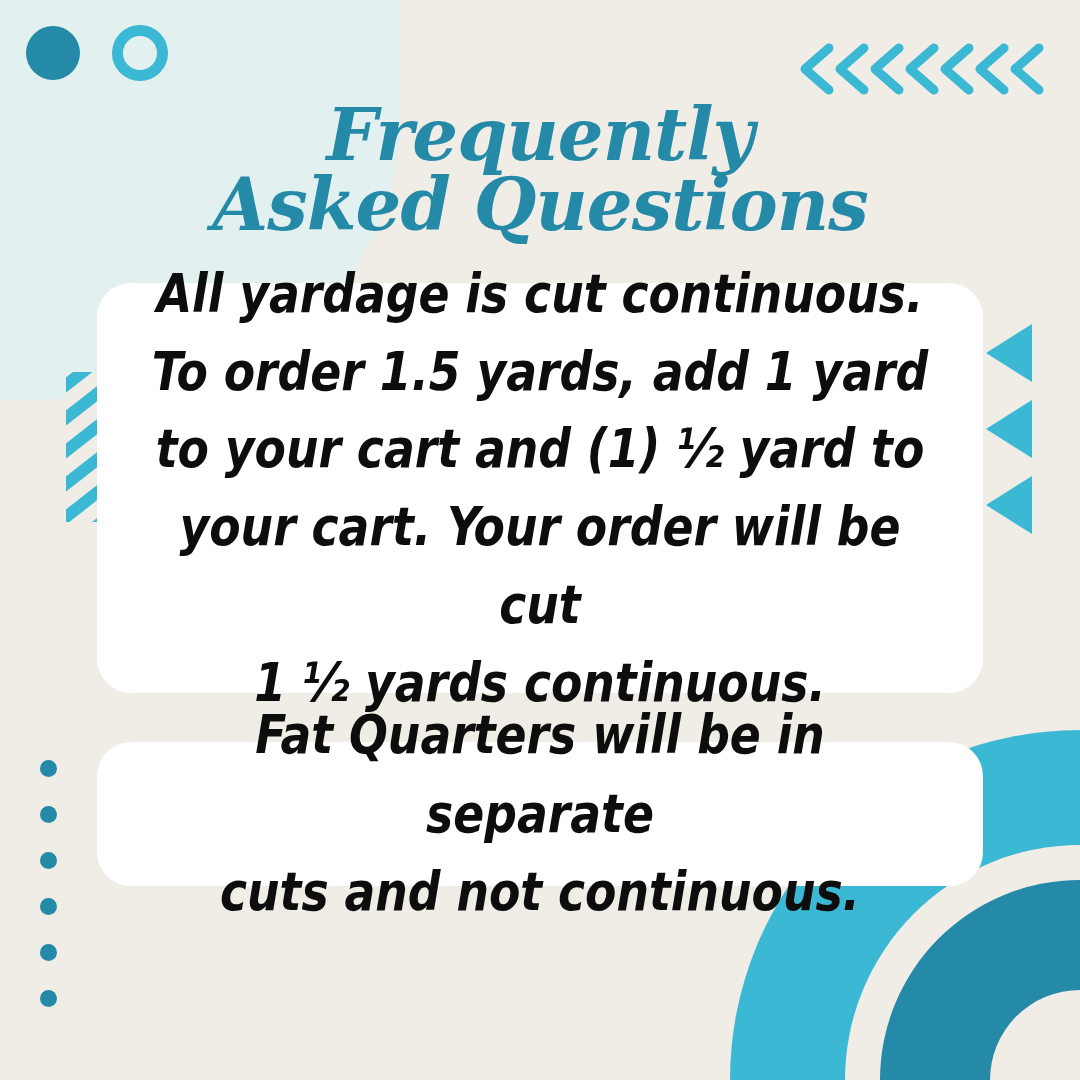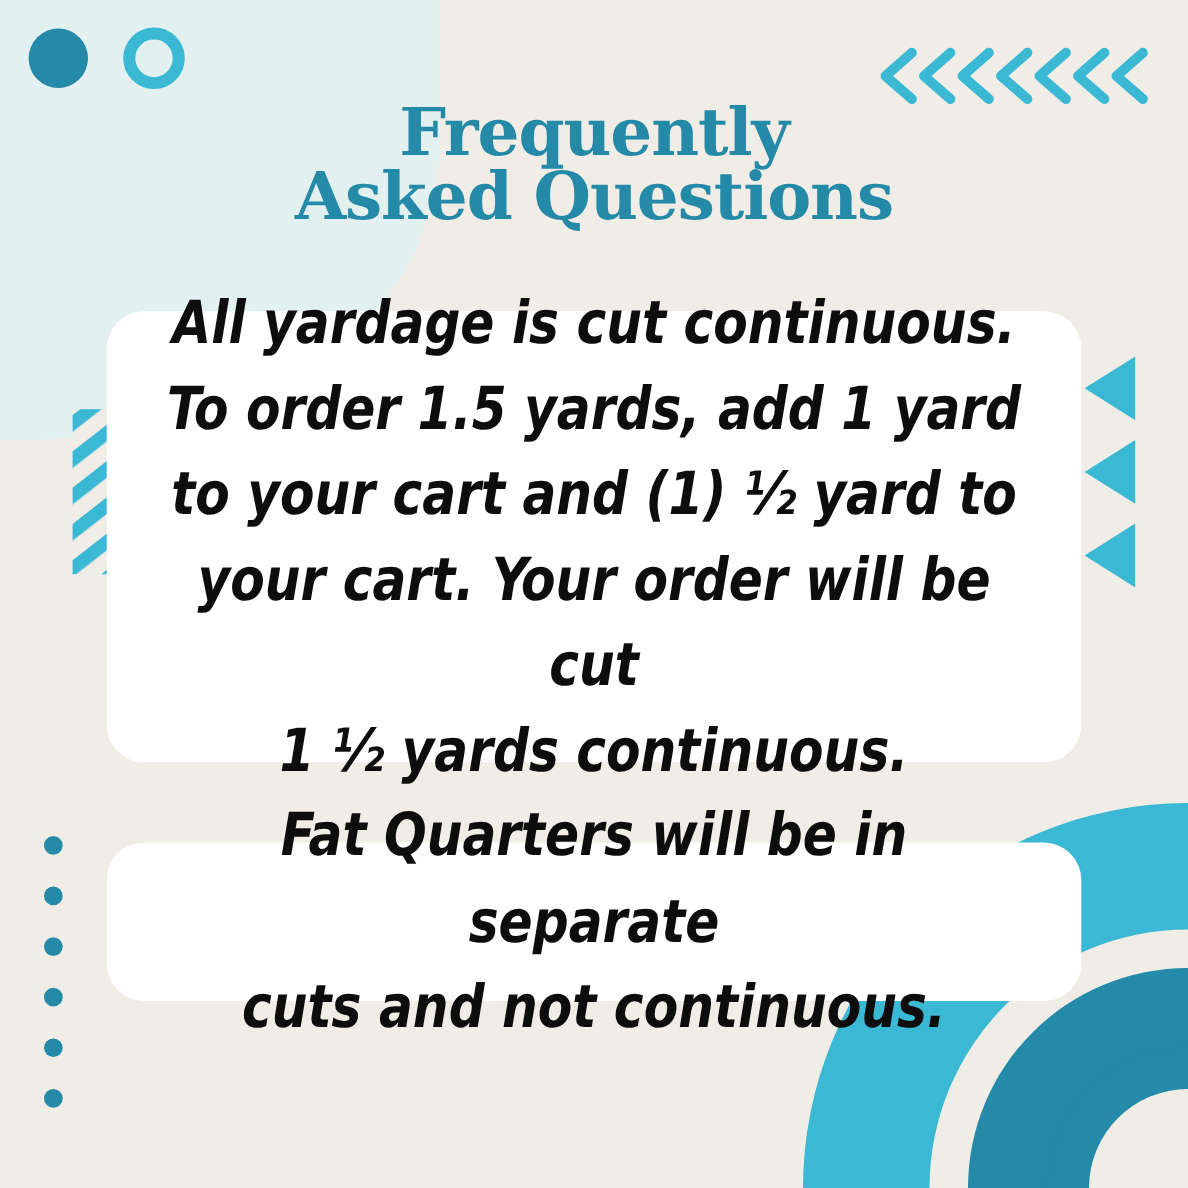--- a/index.html
+++ b/index.html
@@ -44,24 +44,25 @@
 
   
   .title {
     position: absolute;
     left: 0; top: 52px;
     width: 1080px;
     text-align: center;
     color: #2589A8;
     font-family: "DejaVu Serif", serif;
     font-weight: bold;
-    font-size: 60px;
+    font-size: 72px;
     line-height: 0.97;
     letter-spacing: -1px;
     white-space: pre-line;
+    font-style: italic;
   }
 
   
   .chevrons {
     position: absolute;
     left: 795px; top: 38px;
     width: 250px; height: 62px;
   }
 
   
@@ -87,21 +88,21 @@
   .card {
     position: absolute;
     background: #FFFFFF;
     border-radius: 34px;
     box-sizing: border-box;
     display: flex;
     align-items: center;
     justify-content: center;
   }
   #card-1 { left: 97px; top: 283px; width: 886px; height: 410px; padding: 26px 26px; }
-  #card-2 { left: 97px; top: 742px; width: 886px; height: 144px; padding: 10px 26px; margin-top: 24px; }
+  #card-2 { left: 97px; top: 742px; width: 886px; height: 144px; padding: 10px 26px; }
 
   .card-text {
     margin: 0;
     text-align: center;
     color: #0D0D0D;
     font-family: "DejaVu Sans Condensed", "Liberation Sans Narrow", "Liberation Sans", sans-serif;
     font-weight: bold;
     font-style: italic;
     font-stretch: condensed;
     white-space: pre-line;

